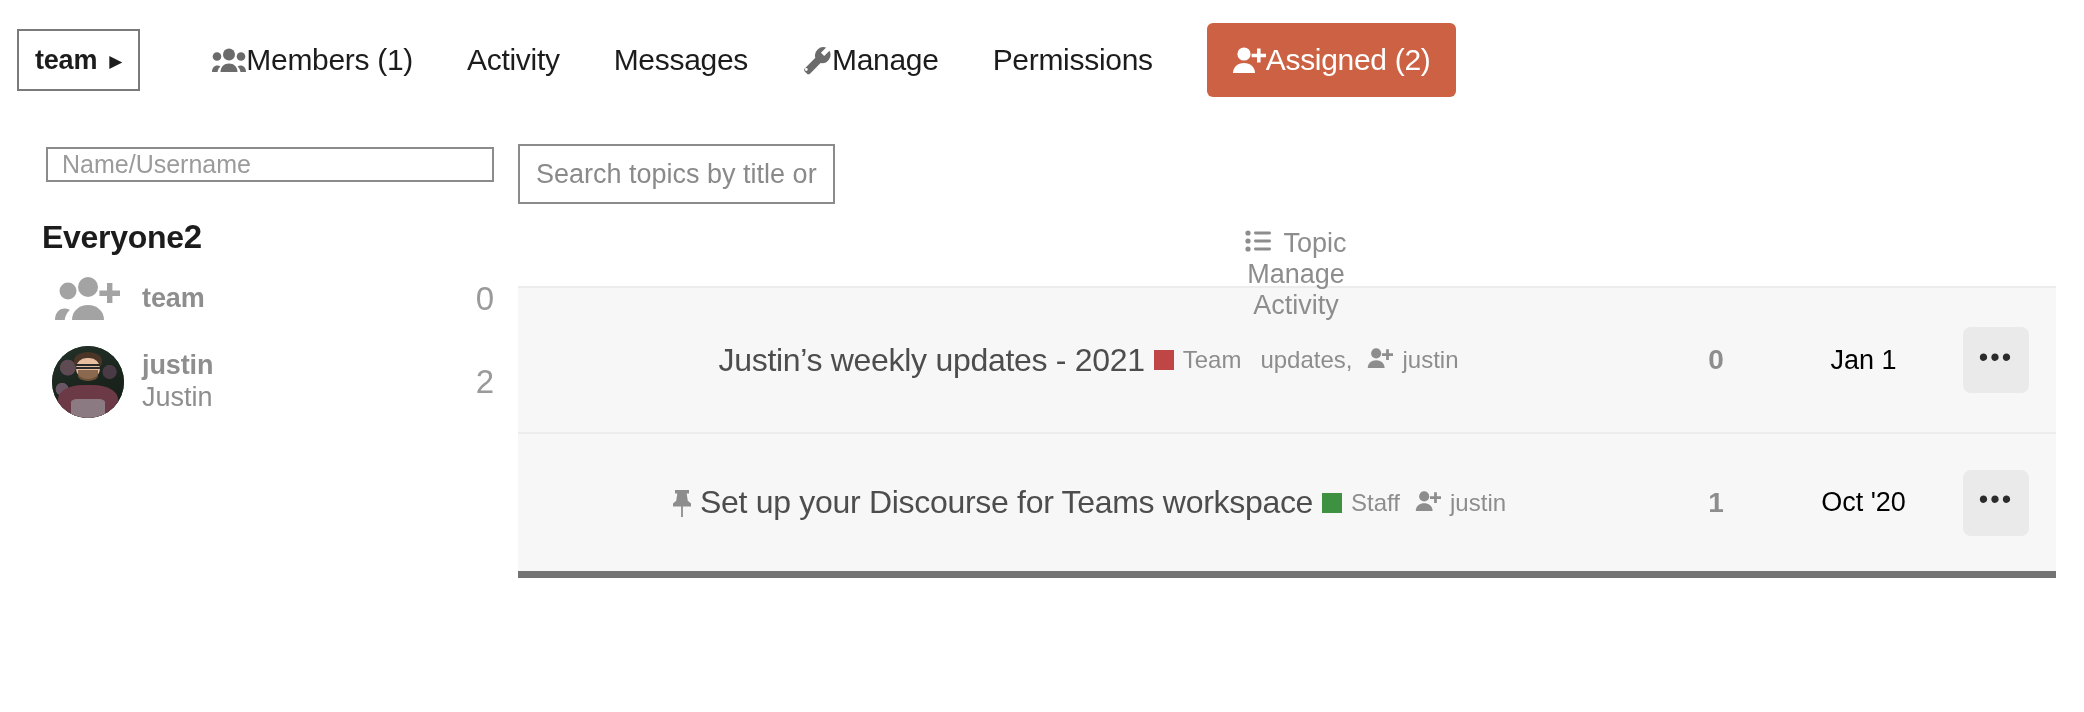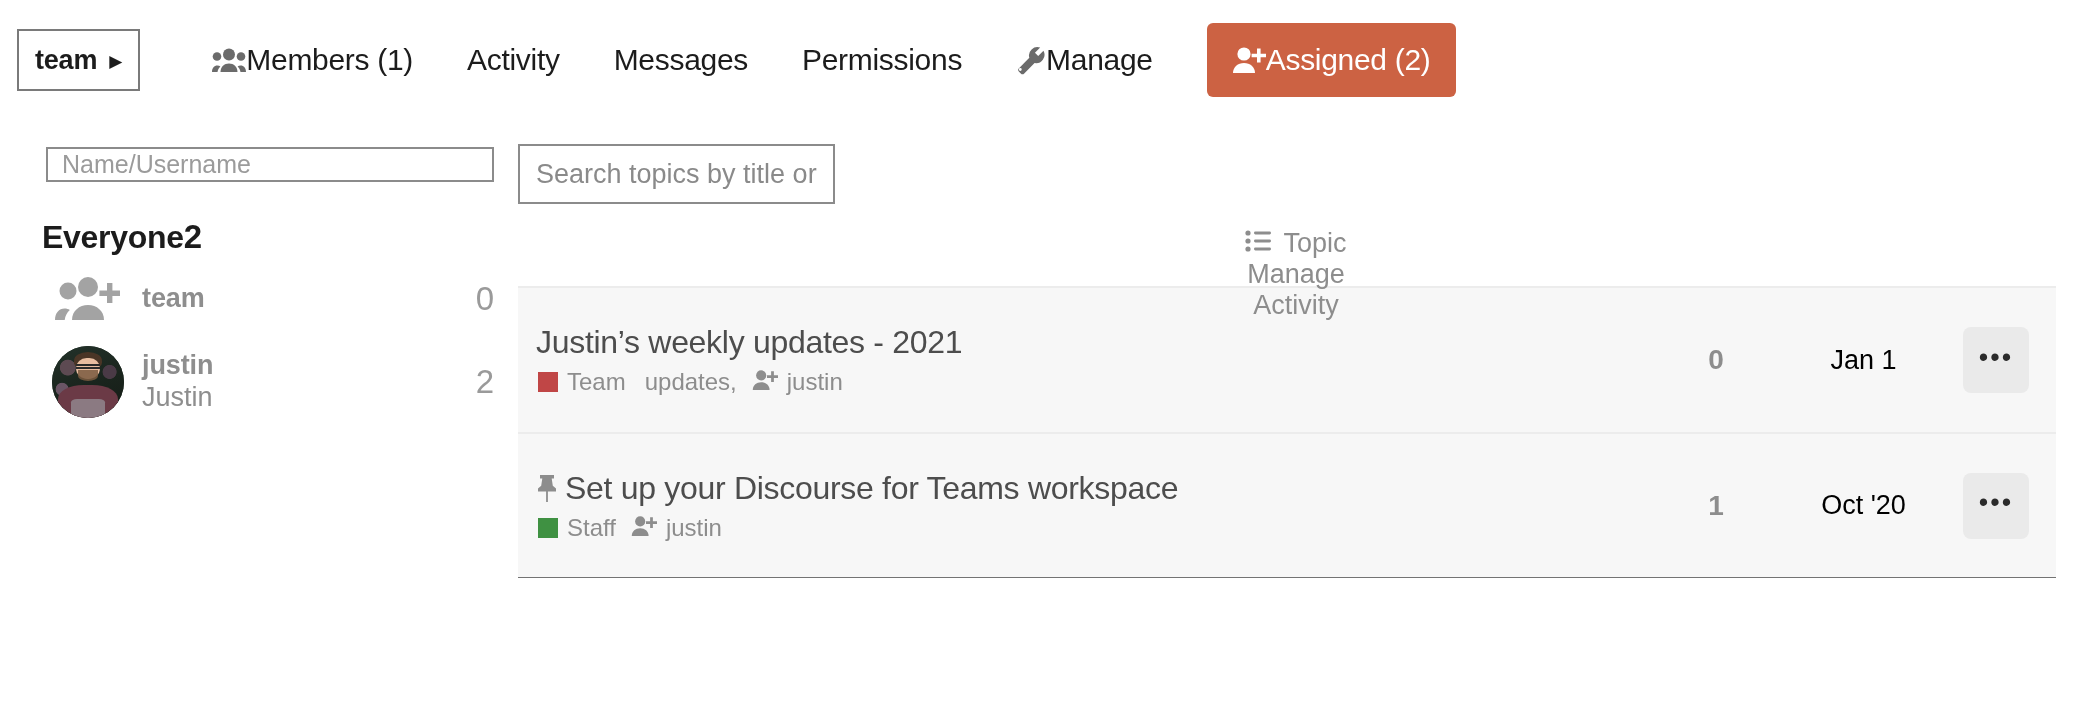--- a/index.html
+++ b/index.html
@@ -285,26 +285,26 @@
   .th-spacer { width: 120px; }
 
   .trow {
     display: flex;
     align-items: center;
     background: #f7f7f7;
     border-top: 2px solid #ececec;
     height: 146px;
     padding-left: 18px;
   }
-  .trow:last-child { border-bottom: 1px solid #737373; }
+  .trow:last-child { border-bottom: 7px solid #737373; }
 
   .cell-topic {
     flex: 1;
     display: flex;
-    flex-direction: column;
+    flex-direction: row;
     justify-content: center;
     gap: 7px;
     min-width: 0;
   }
   .topic-title-line {
     display: flex;
     align-items: center;
     gap: 7px;
   }
   .pin-icon { color: #8d8d8d; display: inline-flex; }
@@ -411,30 +411,30 @@
 
       <div class="navitem">
         <span>Activity</span>
       </div>
 
       <div class="navitem">
         <span>Messages</span>
       </div>
 
       <div class="navitem">
-        <span>Permissions</span>
-      </div>
-
-      <div class="navitem">
         <span class="navicon">
           <svg width="30" height="30" viewBox="0 0 32 32" fill="#6b6b6b">
             <path d="M29.3 6.2l-5.6 5.6-3.5-3.5 5.6-5.6a9 9 0 0 0-11.6 11l-11 11a2.6 2.6 0 0 0 0 3.7l1.9 1.9a2.6 2.6 0 0 0 3.7 0l11-11a9 9 0 0 0 9.5-13.1zM4.6 27.6a1.5 1.5 0 1 1 0-3 1.5 1.5 0 0 1 0 3z"></path>
           </svg>
         </span>
         <span>Manage</span>
+      </div>
+
+      <div class="navitem">
+        <span>Permissions</span>
       </div>
 
       <div class="navitem assigned">
         <span class="navicon">
           <svg width="34" height="28" viewBox="0 0 34 28" fill="#ffffff">
             <circle cx="12" cy="8" r="6.6"></circle>
             <path d="M1 27c0-6 4.9-10 11-10s11 4 11 10z"></path>
             <path d="M27 2.5h3.6v5.2H36v3.6h-5.4v5.2H27V11.3h-5.4V7.7H27z" transform="translate(-2,0)"></path>
           </svg>
         </span>

